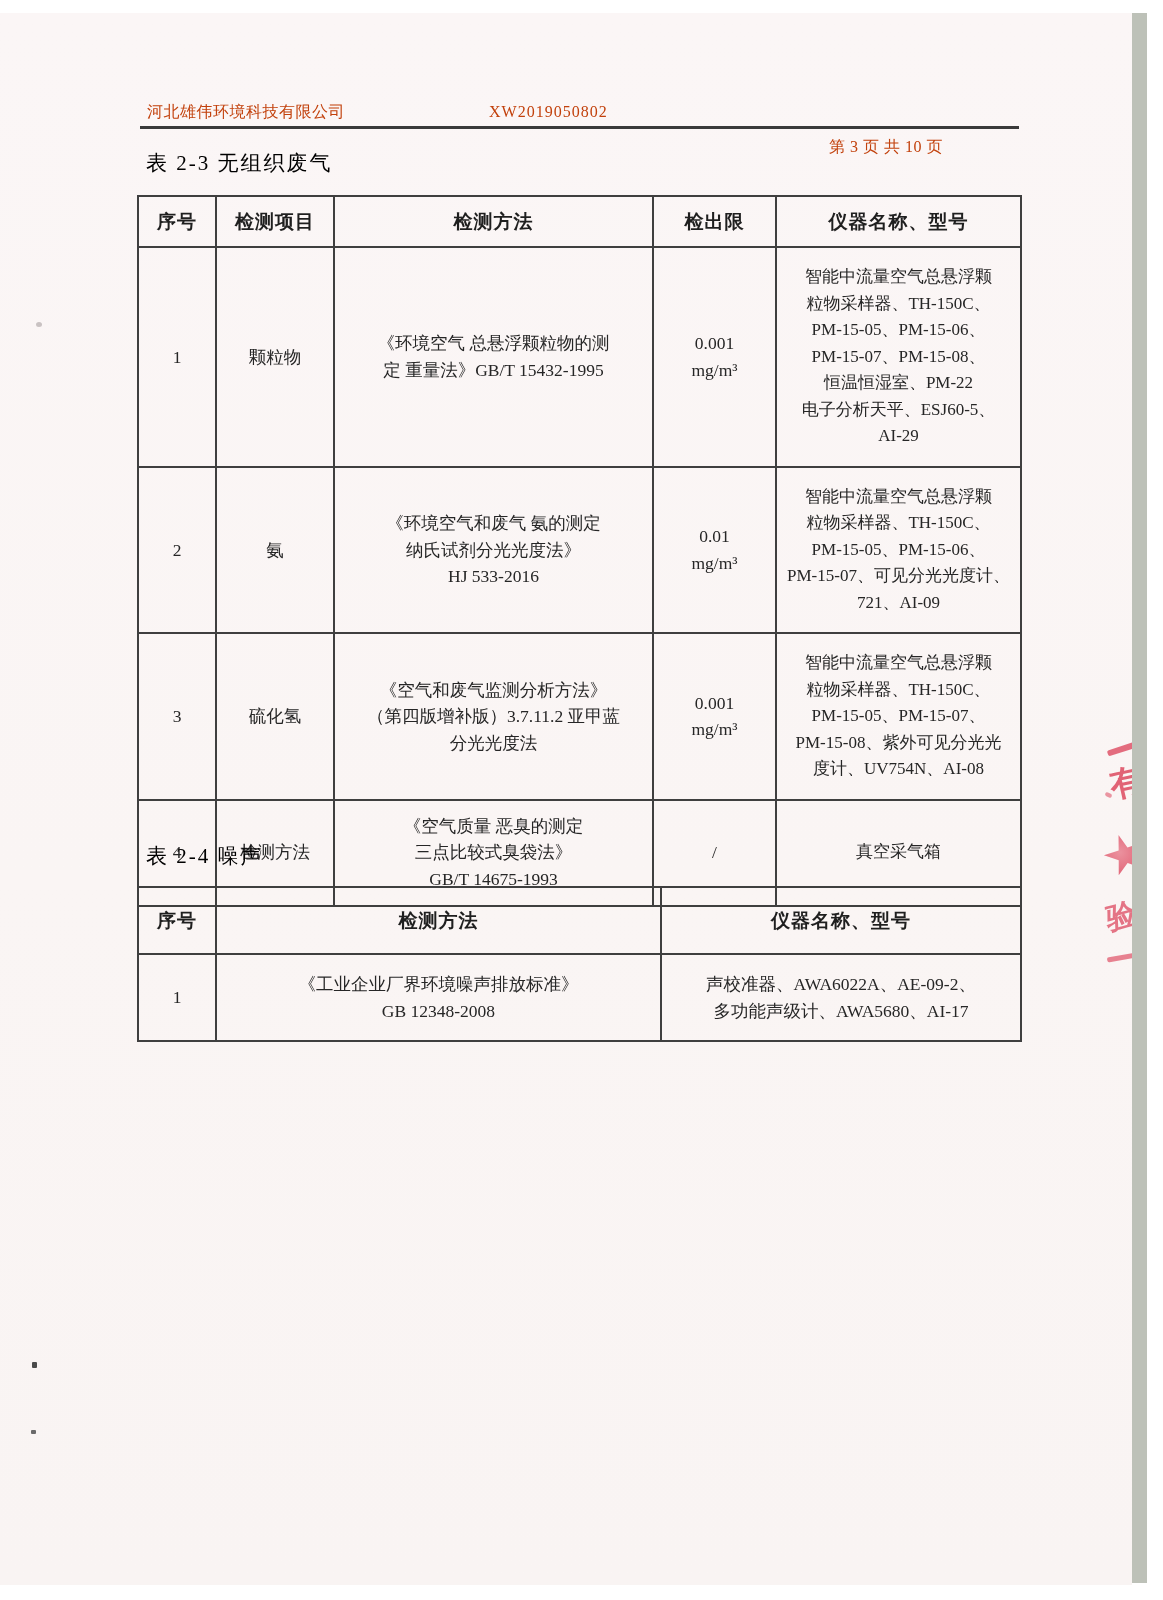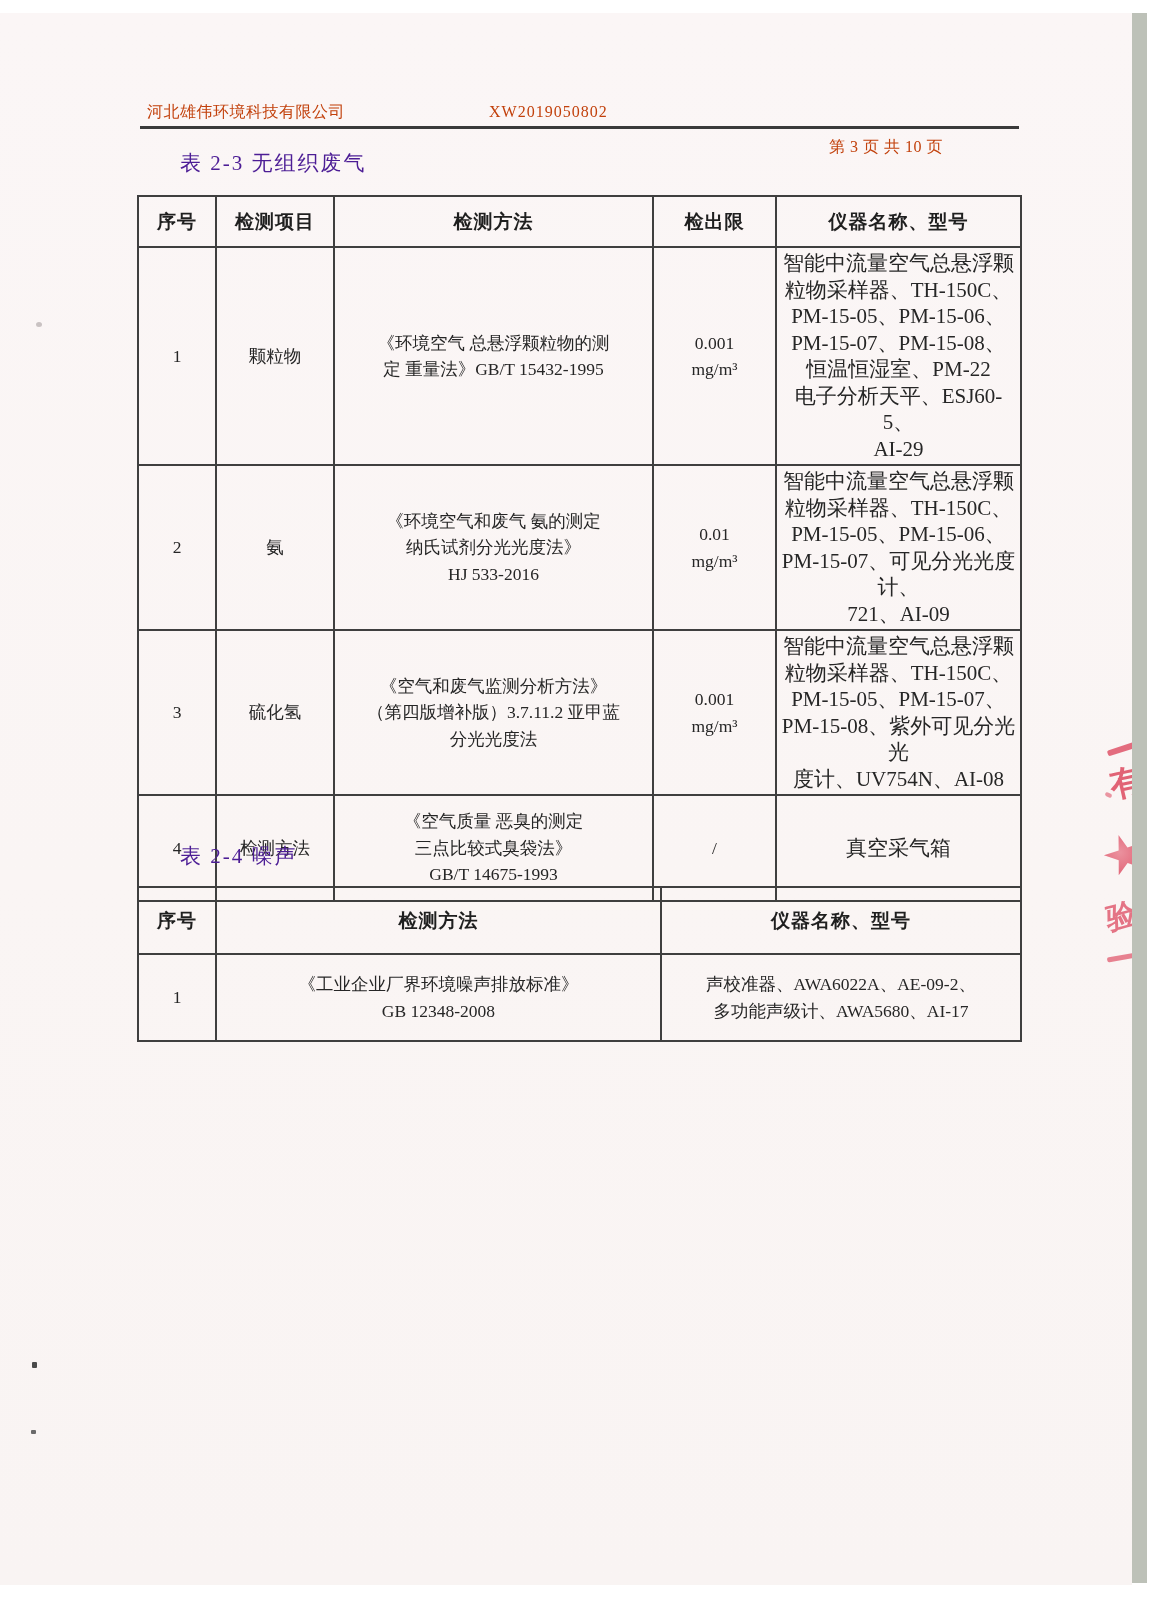--- a/index.html
+++ b/index.html
@@ -15,38 +15,38 @@
   }
   .scan-strip{
     position:absolute;left:1132px;top:13px;width:15px;height:1570px;
     background:#bdc1b8;
   }
   .pheader-item{position:absolute;font-size:16px;letter-spacing:.5px;color:#c2410c;}
   #company{left:147px;top:102px;}
   #reportno{left:489px;top:103px;letter-spacing:1px;font-family:Liberation Serif, serif;}
   #pageno{left:829px;top:100px;margin-top:37px;}
   .hrule{position:absolute;left:140px;top:126px;width:879px;height:3px;background:#3a3a3a;}
-  .tbl-title{position:absolute;left:146px;font-size:21px;letter-spacing:2px;color:#4c1d95;margin-left:34px;}
+  .tbl-title{position:absolute;left:146px;font-size:21px;letter-spacing:2px;color:#000000;}
   #title23{top:149px;}
   #title24{top:842px;}
   table{position:absolute;border-collapse:collapse;table-layout:fixed;background:transparent;}
   #t23{left:137px;top:195px;width:883px;}
   #t24{left:137px;top:886px;width:883px;}
   th,td{
     border:2px solid #3f3f3f;text-align:center;vertical-align:middle;
     white-space:pre-line;padding:6px 6px;overflow:hidden;
   }
   th{font-size:19px;font-weight:bold;color:#1f1f1f;letter-spacing:1px;}
   td{font-size:17.5px;line-height:26.5px;color:#262626;}
   #t23 thead tr{height:51px;}
   #t23 tr.r1{height:186px;}
   #t23 tr.r2{height:146px;}
   #t23 tr.r3{height:134px;}
   #t23 tr.r4{height:106px;}
-  #t23 td.instrument{font-size:21px;line-height:26.5px;padding:2px 2px;}
+  #t23 td.instrument{font-size:17px;line-height:26.5px;padding:16px 2px;}
   #t24 thead tr{height:67px;}
   #t24 tr.r1{height:87px;}
   
   .stamp{position:absolute;left:1080px;top:736px;width:52px;height:232px;overflow:hidden;
          color:#dd4a60;pointer-events:none;}
   .stamp .stroke{position:absolute;background:rgba(221,74,96,.8);border-radius:2px;}
   .stamp .s1{left:27px;top:10px;width:30px;height:6px;transform:rotate(-18deg);}
   .stamp .s2{left:25px;top:57px;width:7px;height:4px;transform:rotate(25deg);opacity:.7;}
   .stamp .s3{left:27px;top:219px;width:30px;height:5px;transform:rotate(-10deg);opacity:.85;}
   .stamp .glyph{position:absolute;font-weight:bold;}

